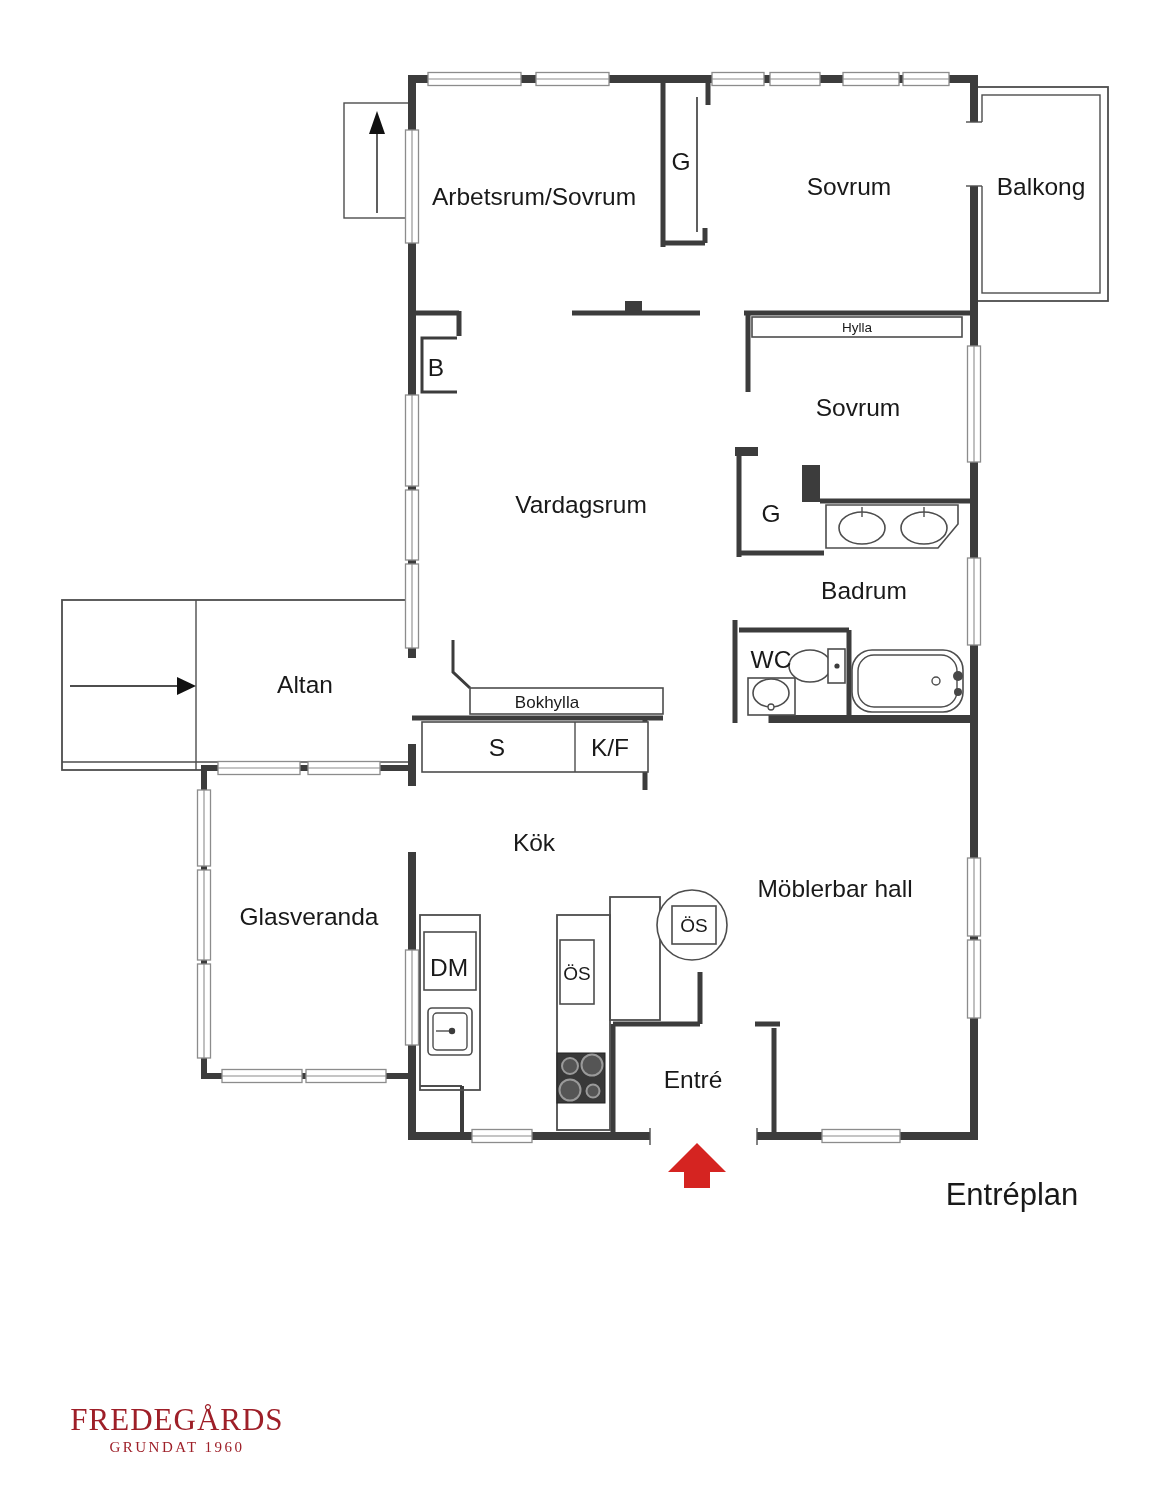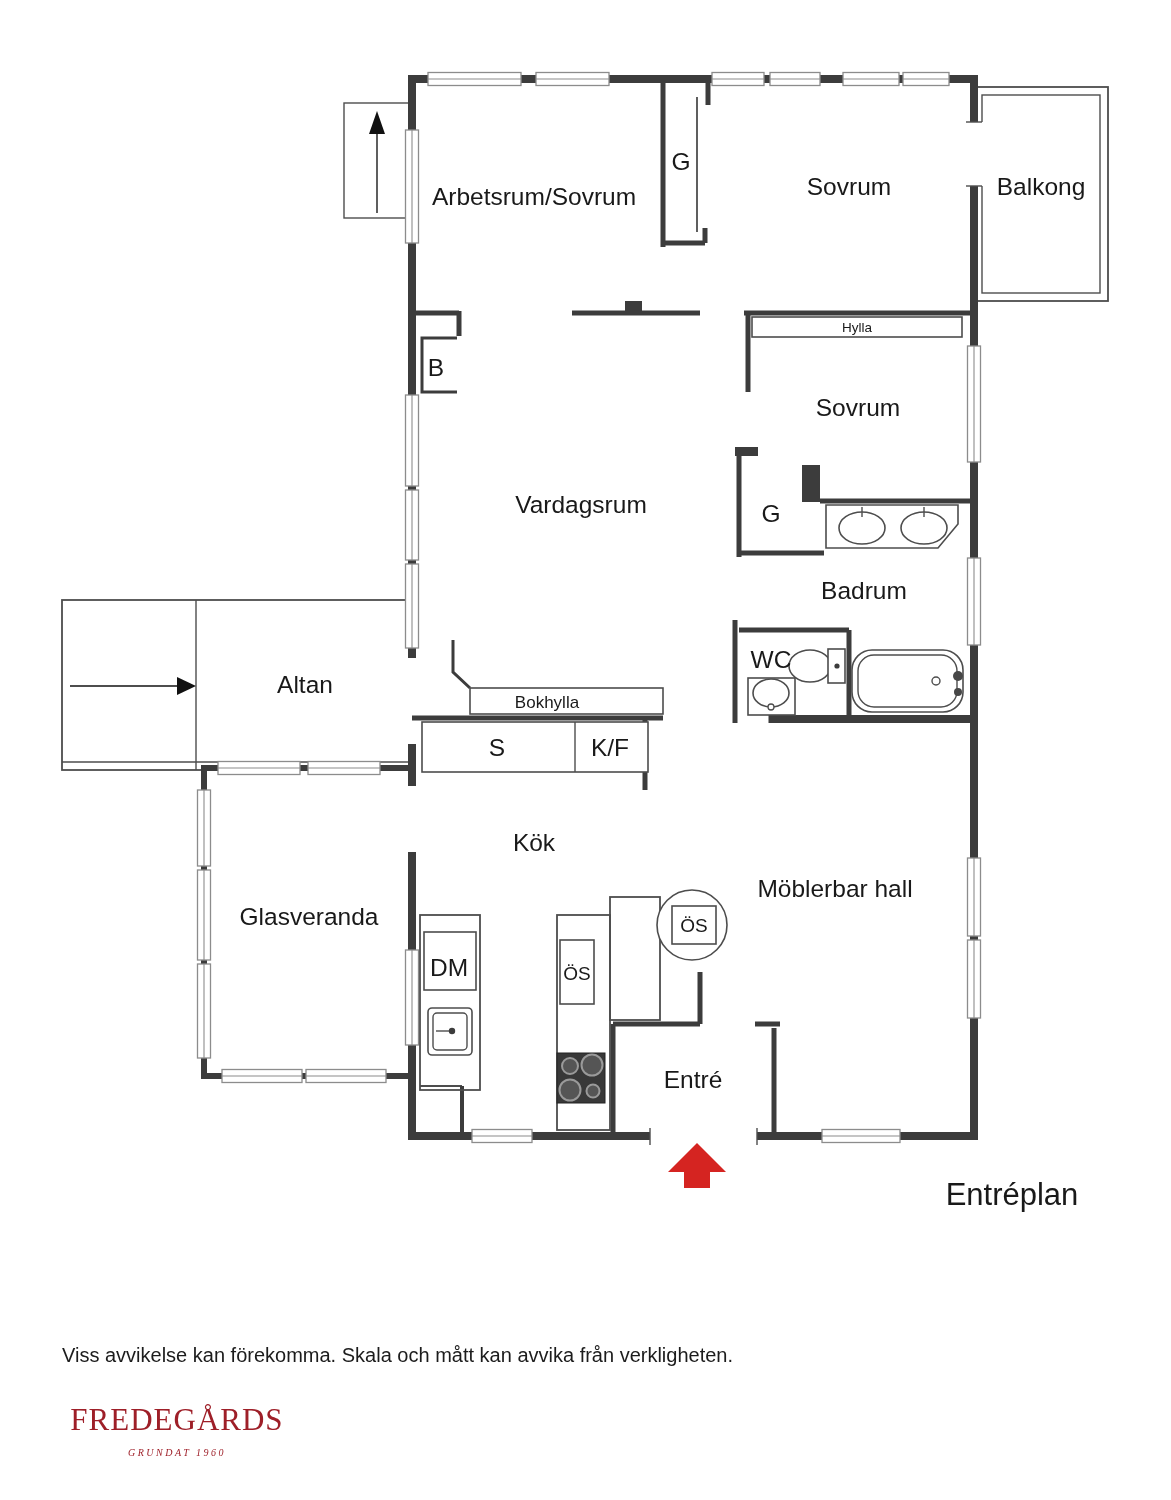--- a/index.html
+++ b/index.html
@@ -23,21 +23,21 @@
   .lbl-sm{font-size:13.5px;}
   .lbl-md{font-size:17px;}
   .lbl-os{font-size:19px;}
   .lbl-title{font-size:31px;}
   .stove{fill:#383838;stroke:#222;stroke-width:1;}
   .burner{fill:#555;stroke:#9a9a9a;stroke-width:2;}
   
   .disclaimer{position:absolute;left:62px;top:1344px;font-size:20px;color:#1c1c1c;}
   .brand{position:absolute;left:62px;top:1382px;width:230px;text-align:center;color:#9e1f28;}
   .brand-name{font-family:"Liberation Serif",serif;font-size:31px;letter-spacing:1px;white-space:nowrap;margin-top:20px;}
-  .brand-tagline{font-family:"Liberation Serif",serif;font-size:10px;letter-spacing:2.5px;margin-top:9px;font-style:italic;}
+  .brand-tagline{font-family:"Liberation Serif",serif;font-size:15px;letter-spacing:2.5px;margin-top:1px;}
 </style>
 </head>
 <body>
 
 <div id="stage">
 <svg width="1171" height="1500" viewBox="0 0 1171 1500">
 
   <g>
     <rect class="thin2" x="344" y="103" width="66" height="115"></rect>
     <line class="thin" x1="377" y1="213" x2="377" y2="132"></line>
@@ -247,18 +247,17 @@
     <text class="lbl" x="309" y="925">Glasveranda</text>
     <text class="lbl" x="835" y="897">Möblerbar hall</text>
     <text class="lbl" x="449" y="976">DM</text>
     <text class="lbl lbl-os" x="577" y="980">ÖS</text>
     <text class="lbl lbl-os" x="694" y="932">ÖS</text>
     <text class="lbl" x="693" y="1088">Entré</text>
     <text class="lbl lbl-title" x="1012" y="1205">Entréplan</text>
   </g>
 </svg>
 
-  <div class="disclaimer">Viss avvikelse kan förekomma. Skala och mått kan avvika från verkligheten.</div>
   <div class="brand">
     <div class="brand-name">FREDEGÅRDS</div>
     <div class="brand-tagline">GRUNDAT 1960</div>
   </div>
 </div>
 
 </body></html>

